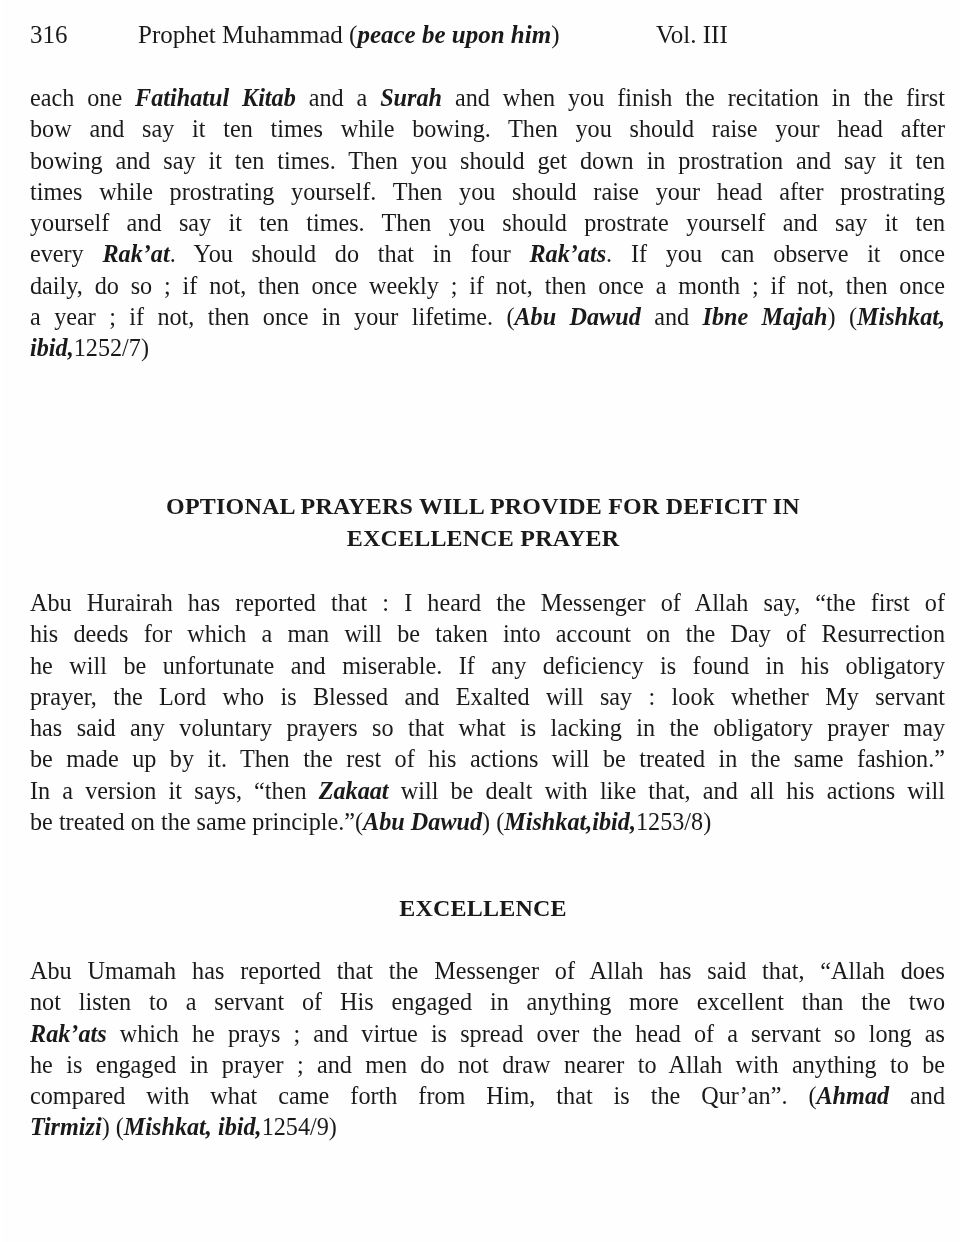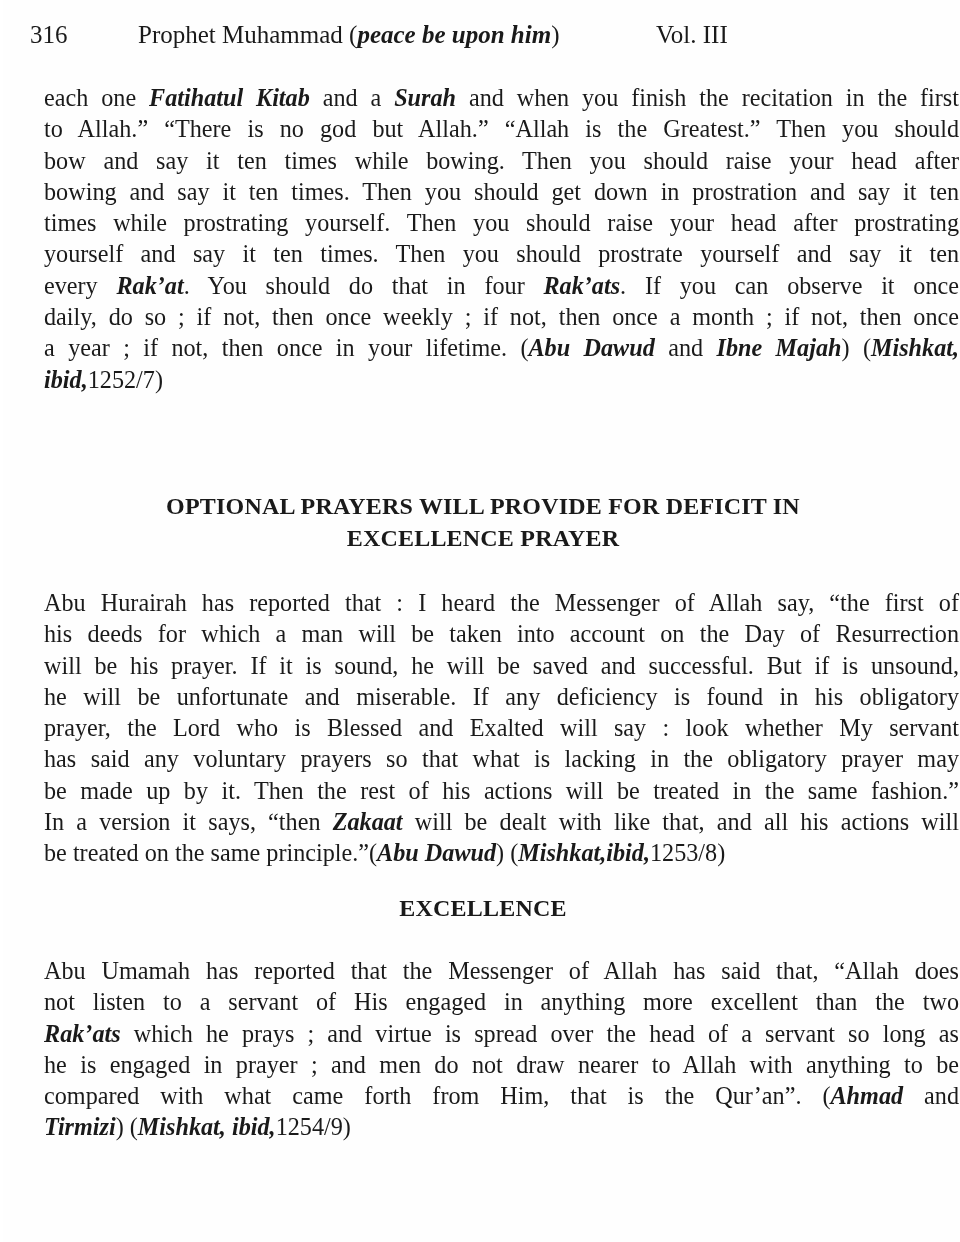--- a/index.html
+++ b/index.html
@@ -45,21 +45,20 @@
     .running-header .volume {
       position: absolute;
       left: 626px;
       top: 0;
     }
     .block {
       position: absolute;
       left: 27px;
       width: 915px;
       font-size: 24.2px;
-      margin-left: 14px;
     }
     .line {
       display: block;
       height: 31.3px;
       line-height: 31.3px;
       text-align: justify;
       text-align-last: justify;
       white-space: nowrap;
       overflow: visible;
     }
@@ -84,40 +83,38 @@
 <div class="page">
 
   <div class="running-header">
     <span class="page-number">316</span>
     <span class="book-title"><span>Prophet Muhammad (</span><span class="it">peace be upon him</span><span>)</span></span>
     <span class="volume">Vol. III</span>
   </div>
 
   <div class="block" id="para-0" style="top:82px;">
       <div class="line"><span class="">each one </span><span class="it">Fatihatul Kitab</span><span class=""> and a </span><span class="it">Surah</span><span class=""> and when you finish the recitation in the first</span></div>
-      <div class="line"><span class="">to Allah.” “There is no god but Allah.” “Allah is the Greatest.” Then you should</span></div>
       <div class="line"><span class="">bow and say it ten times while bowing. Then you should raise your head after</span></div>
       <div class="line"><span class="">bowing and say it ten times. Then you should get down in prostration and say it ten</span></div>
       <div class="line"><span class="">times while prostrating yourself. Then you should raise your head after prostrating</span></div>
       <div class="line"><span class="">yourself and say it ten times. Then you should prostrate yourself and say it ten</span></div>
       <div class="line"><span class="">every  </span><span class="it">Rak’at</span><span class="">.  You  should  do that in four </span><span class="it">Rak’ats</span><span class="">. If you can observe it once</span></div>
       <div class="line"><span class="">daily, do so ; if not, then once weekly ; if not, then once a month ; if not, then once</span></div>
       <div class="line"><span class="">a year ; if not, then once in your lifetime. (</span><span class="it">Abu Dawud</span><span class=""> and </span><span class="it">Ibne Majah</span><span class="">) (</span><span class="it">Mishkat,</span></div>
       <div class="line last"><span class="it">ibid,</span><span class="">1252/7)</span></div>
     </div>
 
   <div class="heading" id="heading-1" style="top:490px;">
       <div>OPTIONAL PRAYERS WILL PROVIDE FOR DEFICIT IN</div>
       <div>EXCELLENCE PRAYER</div>
     </div>
 
   <div class="block" id="para-2" style="top:587px;">
       <div class="line"><span class="">Abu Hurairah has reported that : I heard the Messenger of Allah say, “the first of</span></div>
       <div class="line"><span class="">his deeds for which a man will be taken into account on the Day of Resurrection</span></div>
-      <div class="line"><span class="">will be his prayer. If it is sound, he will be saved and successful. But if is unsound,</span></div>
       <div class="line"><span class="">he will be unfortunate and miserable. If any deficiency is found in his obligatory</span></div>
       <div class="line"><span class="">prayer, the Lord who is Blessed and Exalted will say : look whether My servant</span></div>
       <div class="line"><span class="">has said any voluntary prayers so that what is lacking in the obligatory prayer may</span></div>
       <div class="line"><span class="">be made up by it. Then the rest of his actions will be treated in the same fashion.”</span></div>
       <div class="line"><span class="">In a version it says, “then </span><span class="it">Zakaat</span><span class=""> will be dealt with like that, and all his actions will</span></div>
       <div class="line last"><span class="">be treated on the same principle.”(</span><span class="it">Abu Dawud</span><span class="">) (</span><span class="it">Mishkat,ibid,</span><span class="">1253/8)</span></div>
     </div>
 
   <div class="heading" id="heading-3" style="top:892px;">
       <div>EXCELLENCE</div>

